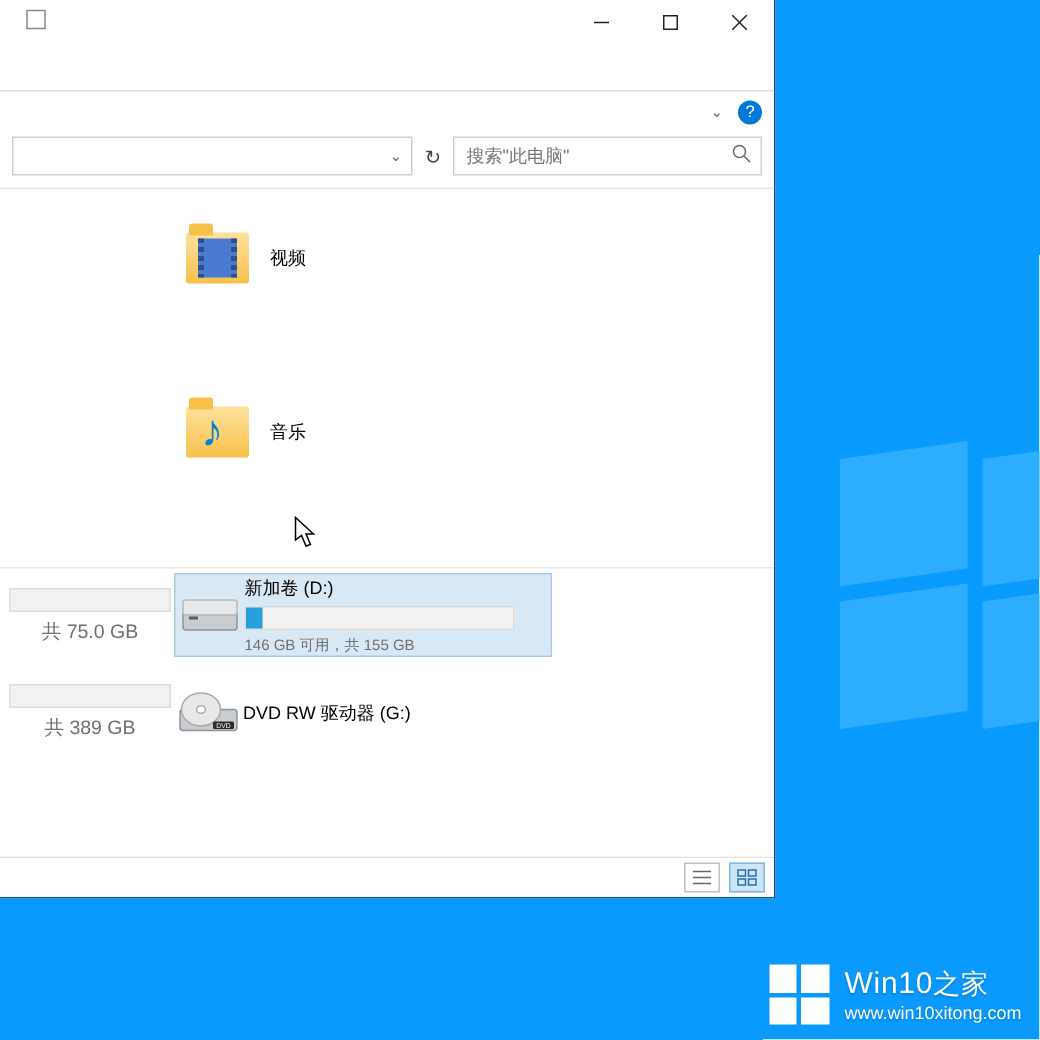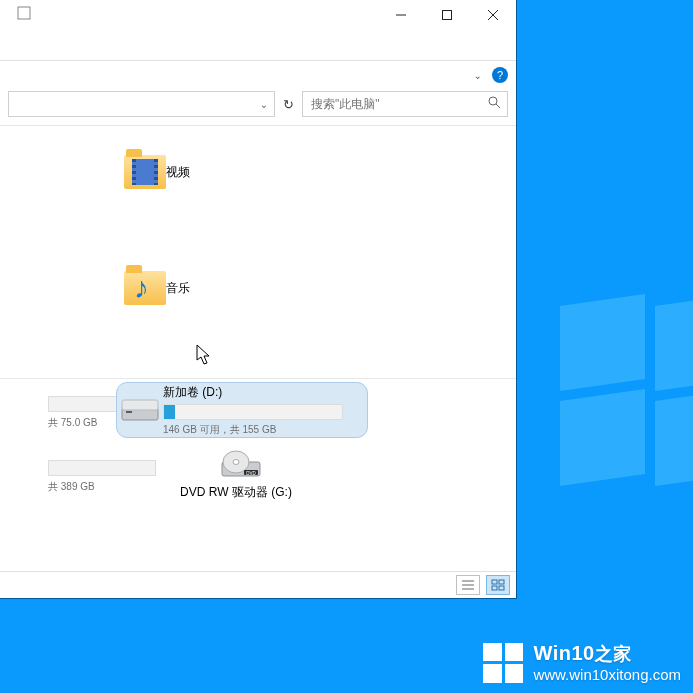--- a/index.html
+++ b/index.html
@@ -30,65 +30,65 @@
   .refresh { color:#444; font-size:13px; }
   .searchbox { width:192px; height:24px; border:1px solid #cfcfcf; display:flex; align-items:center; padding:0 6px; color:#888; justify-content:space-between; }
   .searchbox input { border:none; outline:none; font-size:12px; color:#666; width:150px; background:transparent; }
   .search-icon { color:#666; }
 
   .divider { height:1px; background:#e5e5e5; margin:0; }
 
   
   .content { flex:1; position:relative; background:#fff; overflow:hidden; }
 
-  .folder-item { position:absolute; display:flex; align-items:center; height:48px; }
+  .folder-item { position:absolute; display:flex; align-items:center; gap:14px; height:48px; }
   .folder-item .icon { width:42px; height:42px; display:flex; align-items:center; justify-content:center; }
   .folder-item .label { font-size:12px; color:#000; }
 
   .folder-base { width:42px; height:34px; background:linear-gradient(#ffe29f,#f7c04a); border-radius:2px; position:relative; }
   .folder-tab { position:absolute; top:-6px; left:2px; width:16px; height:8px; background:#f7c04a; border-radius:2px 2px 0 0; }
   .vid-inner { position:absolute; top:4px; left:8px; width:26px; height:26px; background:#4a7bd0; display:flex; align-items:center; justify-content:center; }
   .vid-inner::before { content:""; position:absolute; left:0; top:0; bottom:0; width:4px; background:repeating-linear-gradient(#2f4f8a 0 3px,#4a7bd0 3px 6px); }
   .vid-inner::after { content:""; position:absolute; right:0; top:0; bottom:0; width:4px; background:repeating-linear-gradient(#2f4f8a 0 3px,#4a7bd0 3px 6px); }
   .doc-inner { position:absolute; top:4px; left:8px; width:20px; height:26px; background:#fff; border:1px solid #4a7bd0; }
   .doc-lines { position:absolute; top:10px; left:3px; right:3px; height:2px; background:#4a7bd0; box-shadow:0 4px #4a7bd0,0 8px #4a7bd0; }
   .music-inner { position:absolute; top:2px; left:10px; }
   .music-note { color:#0a7dd8; font-size:30px; line-height:30px; }
 
   
   .drive-group { position:absolute; left:0; top:252px; width:516px; }
   .drive-divider { height:1px; background:#e8e8e8; margin-bottom:6px; }
 
-  .drive-item { position:absolute; display:flex; align-items:center; height:54px;border-radius:11px; }
+  .drive-item { position:absolute; display:flex; align-items:center; height:54px; }
   .drive-item.selected { background:#d9e8f5; border:1px solid #a9cced; }
   .drive-item .dicon { width:46px; display:flex; align-items:center; justify-content:center; }
   .drive-body { display:flex; flex-direction:column; gap:3px; padding:4px 10px 4px 0; }
   .drive-title { font-size:12px; color:#000; }
   .drive-sub { font-size:10px; color:#6f6f6f; }
   .drive-bar { width:178px; height:14px; background:#f2f2f2; border:1px solid #dcdcdc; position:relative; }
   .drive-fill { position:absolute; left:0; top:0; bottom:0; background:#26a0da; }
 
   .disk-svg { width:40px; height:28px; }
   .dvd-svg { width:42px; height:32px; }
 
-  .partial-drive { position:absolute; left:0; height:54px; color:#6f6f6f; font-size:10px; display:flex; align-items:flex-start; padding-bottom:6px; padding-left:4px;margin-left:44px; }
+  .partial-drive { position:absolute; left:0; height:54px; color:#6f6f6f; font-size:13px; display:flex; align-items:center; padding-bottom:6px; padding-left:4px; }
 
   
   .statusbar { height:26px; border-top:1px solid #e0e0e0; display:flex; align-items:center; justify-content:flex-end; padding:0 6px; gap:6px; }
   .view-btn { width:22px; height:18px; border:1px solid #c0c0c0; display:flex; align-items:center; justify-content:center; }
   .view-btn.active { background:#cde6f7; border-color:#7cb7e4; }
   .view-btn svg { width:14px; height:12px; }
 
   
   .watermark { position:absolute; right:12px; bottom:10px; display:flex; align-items:center; gap:10px; color:#fff; text-shadow:0 1px 2px rgba(0,0,0,.2); }
   .wm-logo { width:40px; height:40px; display:grid; grid-template-columns:1fr 1fr; grid-template-rows:1fr 1fr; gap:3px; }
   .wm-logo .s { background:#fff; }
-  .wm-text .t1 { font-size:20px; font-weight:700; letter-spacing:.5px; }
+  .wm-text .t1 { font-size:20px; font-weight:400; letter-spacing:.5px; }
   .wm-text .t1 .zh { font-size:18px; }
-  .wm-text .t2 { font-size:15px; }
+  .wm-text .t2 { font-size:12px; }
 
   .cursor { position:absolute; width:16px; height:22px; pointer-events:none; }
 </style>
 </head>
 <body>
 
 <div class="desktop">
 
   <div class="wallpaper-logo">
     <div class="sq"></div>
@@ -202,21 +202,21 @@
           </div>
         </div>
 
         <div class="partial-drive" style="top:70px; width:112px; height:46px; flex-direction:column; justify-content:flex-end; gap:4px;">
           <div class="drive-bar" style="width:106px;">
               <div class="drive-fill" style="width:0%"></div>
             </div>
           <span>共 389 GB</span>
         </div>
 
-        <div class="drive-item" style="left:116px; top:70px; width:250px;flex-direction:column;">
+        <div class="drive-item" style="left:116px; top:70px; width:250px;">
           <div class="dicon">
             <svg class="dvd-svg" viewBox="0 0 42 32">
               <rect x="2" y="14" width="38" height="14" rx="2" fill="#c9ccd0" stroke="#8f9398"></rect>
               <ellipse cx="16" cy="14" rx="13" ry="11" fill="#e8e8e8" stroke="#aaa"></ellipse>
               <ellipse cx="16" cy="14" rx="3" ry="2.5" fill="#fff" stroke="#aaa"></ellipse>
               <rect x="24" y="22" width="14" height="5" rx="1" fill="#2b2b2b"></rect>
               <text x="31" y="26.5" font-size="4.5" fill="#fff" text-anchor="middle" font-family="Arial">DVD</text>
             </svg>
           </div>
           <div class="drive-body">

